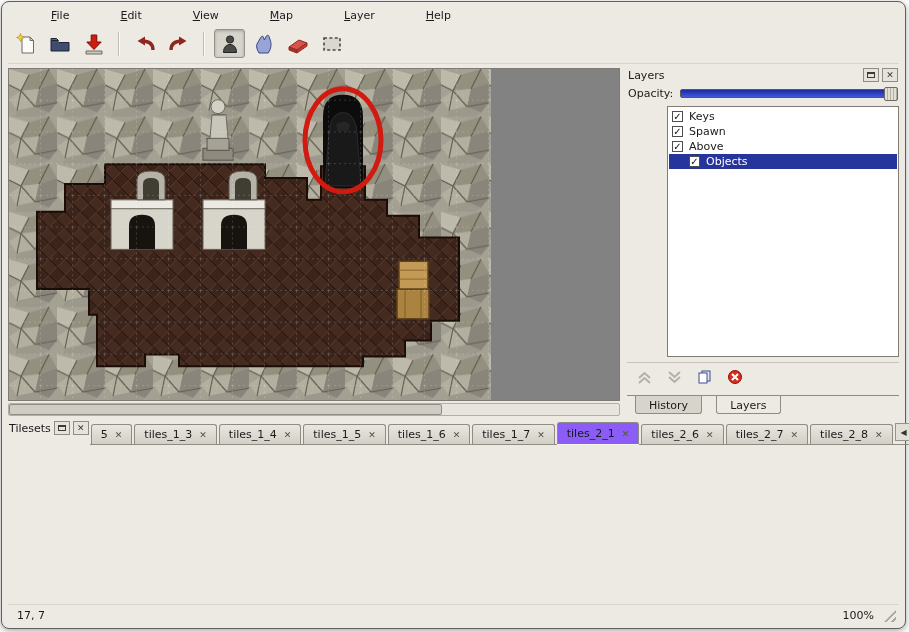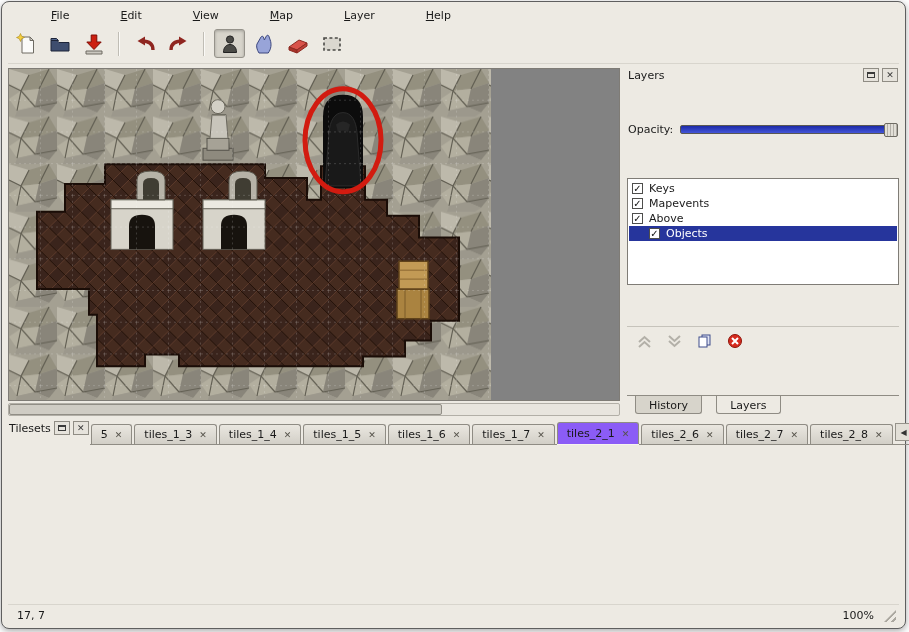--- a/index.html
+++ b/index.html
@@ -20,33 +20,33 @@
   .tb-sep{width:2px;height:24px;border-left:1px solid #c0bdb5;border-right:1px solid #fbfaf7;margin:0 6px;}
   
   .main-row{display:flex;flex:1;min-height:0;gap:7px;padding-top:4px;}
   .canvas-col{display:flex;flex-direction:column;width:612px;flex:0 0 auto;}
   .map-canvas{flex:1;border:1px solid #7f7c76;background:#828282;position:relative;overflow:hidden;}
   .map-canvas svg{position:absolute;inset:0;width:100%;height:100%;display:block;}
   .hscrollbar{height:13px;margin-top:2px;background:#e8e5de;border:1px solid #b2afa7;border-radius:2px;position:relative;flex:0 0 auto;}
   .hscrollbar .thumb{position:absolute;top:0;bottom:0;background:#cfccc4;border:1px solid #918e86;border-radius:2px;}
   .map-h .thumb{left:0;width:71%;}
   
-  .layers-dock{flex:1;display:flex;flex-direction:column;min-width:0;gap:36px;}
+  .layers-dock{flex:1;display:flex;flex-direction:column;min-width:0;}
   .dock-titlebar{display:flex;align-items:center;height:17px;padding:0 1px 3px;flex:0 0 auto;}
   .dock-title{flex:1;}
   .dock-btn{width:16px;height:14px;border:1px solid #8f8c84;background:#e6e3dc;display:flex;
     align-items:center;justify-content:center;margin-left:3px;color:#3a3a3a;}
   .float-icon{display:block;width:8px;height:6px;border:1px solid #3a3a3a;border-top-width:2px;}
   .close-glyph::before{content:"✕";font-size:9px;line-height:1;}
   .opacity-row{display:flex;align-items:center;gap:7px;padding:2px 1px 6px;flex:0 0 auto;}
   .slider{flex:1;height:9px;position:relative;background:linear-gradient(#1c2aa8,#4456d8);
     border:1px solid #5a5852;border-radius:2px;}
   .slider-handle{position:absolute;right:-1px;top:-3px;width:14px;height:14px;border:1px solid #6e6b63;border-radius:2px;
     background:repeating-linear-gradient(90deg,#e2dfd7 0 2px,#b2afa7 2px 3px);}
-  .layer-list{flex:1;background:#fff;border:1px solid #7f7c76;overflow:hidden;padding:2px 1px;}
+  .layer-list{flex:1;background:#fff;border:1px solid #7f7c76;overflow:hidden;padding:2px 1px;margin-left:40px;}
   .layer-row{display:flex;align-items:center;gap:6px;height:15px;padding:0 3px;}
   .layer-row.selected{background:#26359c;color:#fff;padding-left:20px;}
   .checkbox{width:11px;height:11px;background:#fff;border:1px solid #4e4e4c;display:inline-flex;
     align-items:center;justify-content:center;font-size:10px;color:#111;flex:0 0 auto;}
   .checkbox.checked::after{content:"✓";margin-top:-1px;}
   .layer-btnrow{display:flex;align-items:center;gap:15px;padding:6px 10px 4px;border-top:1px solid #c6c3bb;margin-top:5px;flex:0 0 auto;}
   .icon-btn{display:flex;align-items:center;justify-content:center;}
   .dock-tabs{display:flex;padding:0 8px;border-top:1px solid #8f8c84;margin-top:6px;flex:0 0 auto;height:21px;}
   .dock-tab{padding:3px 13px 0;border:1px solid #8f8c84;border-top:none;background:#d7d4cb;margin-right:14px;
     border-radius:0 0 3px 3px;height:18px;}
@@ -224,21 +224,21 @@
           <div class="slider-handle"></div>
         </div>
       </div>
       <div class="layer-list">
         <div class="layer-row">
           <span class="checkbox checked"></span>
           <span>Keys</span>
         </div>
         <div class="layer-row">
           <span class="checkbox checked"></span>
-          <span>Mapevents</span>
+          <span>Spawn</span>
         </div>
         <div class="layer-row">
           <span class="checkbox checked"></span>
           <span>Above</span>
         </div>
         <div class="layer-row selected">
           <span class="checkbox checked"></span>
           <span>Objects</span>
         </div>
       </div>

